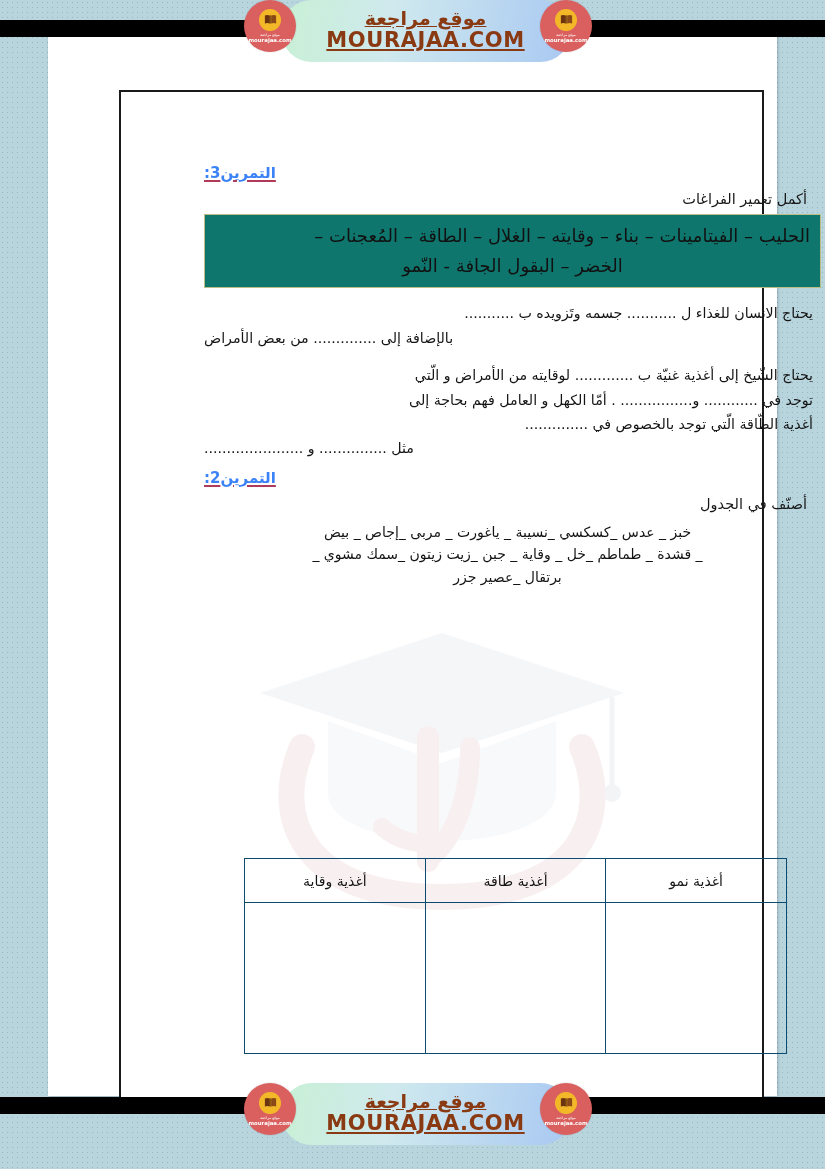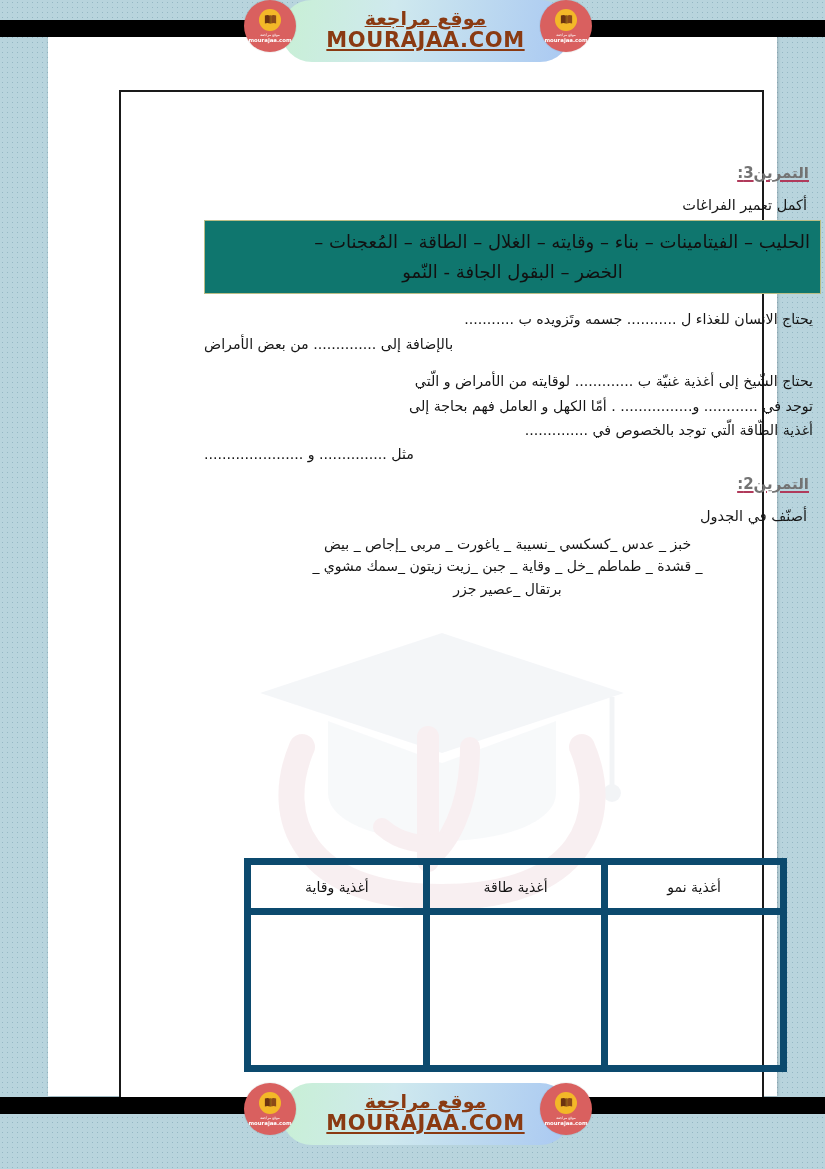--- a/index.html
+++ b/index.html
@@ -162,33 +162,33 @@
     height: 990px;
     z-index: 5;
     font-family: "DejaVu Sans", "Liberation Sans", sans-serif;
     color: #141414;
     direction: rtl;
   }
 
   .ex-title {
     font-size: 15px;
     font-weight: bold;
-    color: #737373;
-    text-align: right;
+    color: #3b82f6;
+    text-align: left;
     text-decoration: underline;
     text-decoration-color: #b03a5b;
     text-decoration-thickness: 2px;
     text-underline-offset: 2px;
     margin: 0 12px 0 0;
   }
 
   .instruction {
     font-size: 14.5px;
     text-align: right;
-    margin: 15px 14px 0 0;
+    margin: 9px 14px 0 0;
     color: #171717;
   }
 
   .wordbank {
     margin: 7px 0 0 0;
     border: 1.5px solid #b9bd86;
     background: #0f766e;
     padding: 6px 10px 7px 10px;
     font-size: 18px;
     line-height: 1.65;
@@ -224,21 +224,21 @@
   .class-table {
     position: absolute;
     right: 34px;
     top: 694px;
     width: 543px;
     border-collapse: collapse;
     table-layout: fixed;
   }
   .class-table th,
   .class-table td {
-    border: 7px solid #0c4a6e;
+    border: 1px solid #0c4a6e;
     font-weight: normal;
   }
   .class-table th {
     height: 41px;
     font-size: 14px;
     color: #141414;
     vertical-align: middle;
     text-align: center;
   }
   .class-table td {

